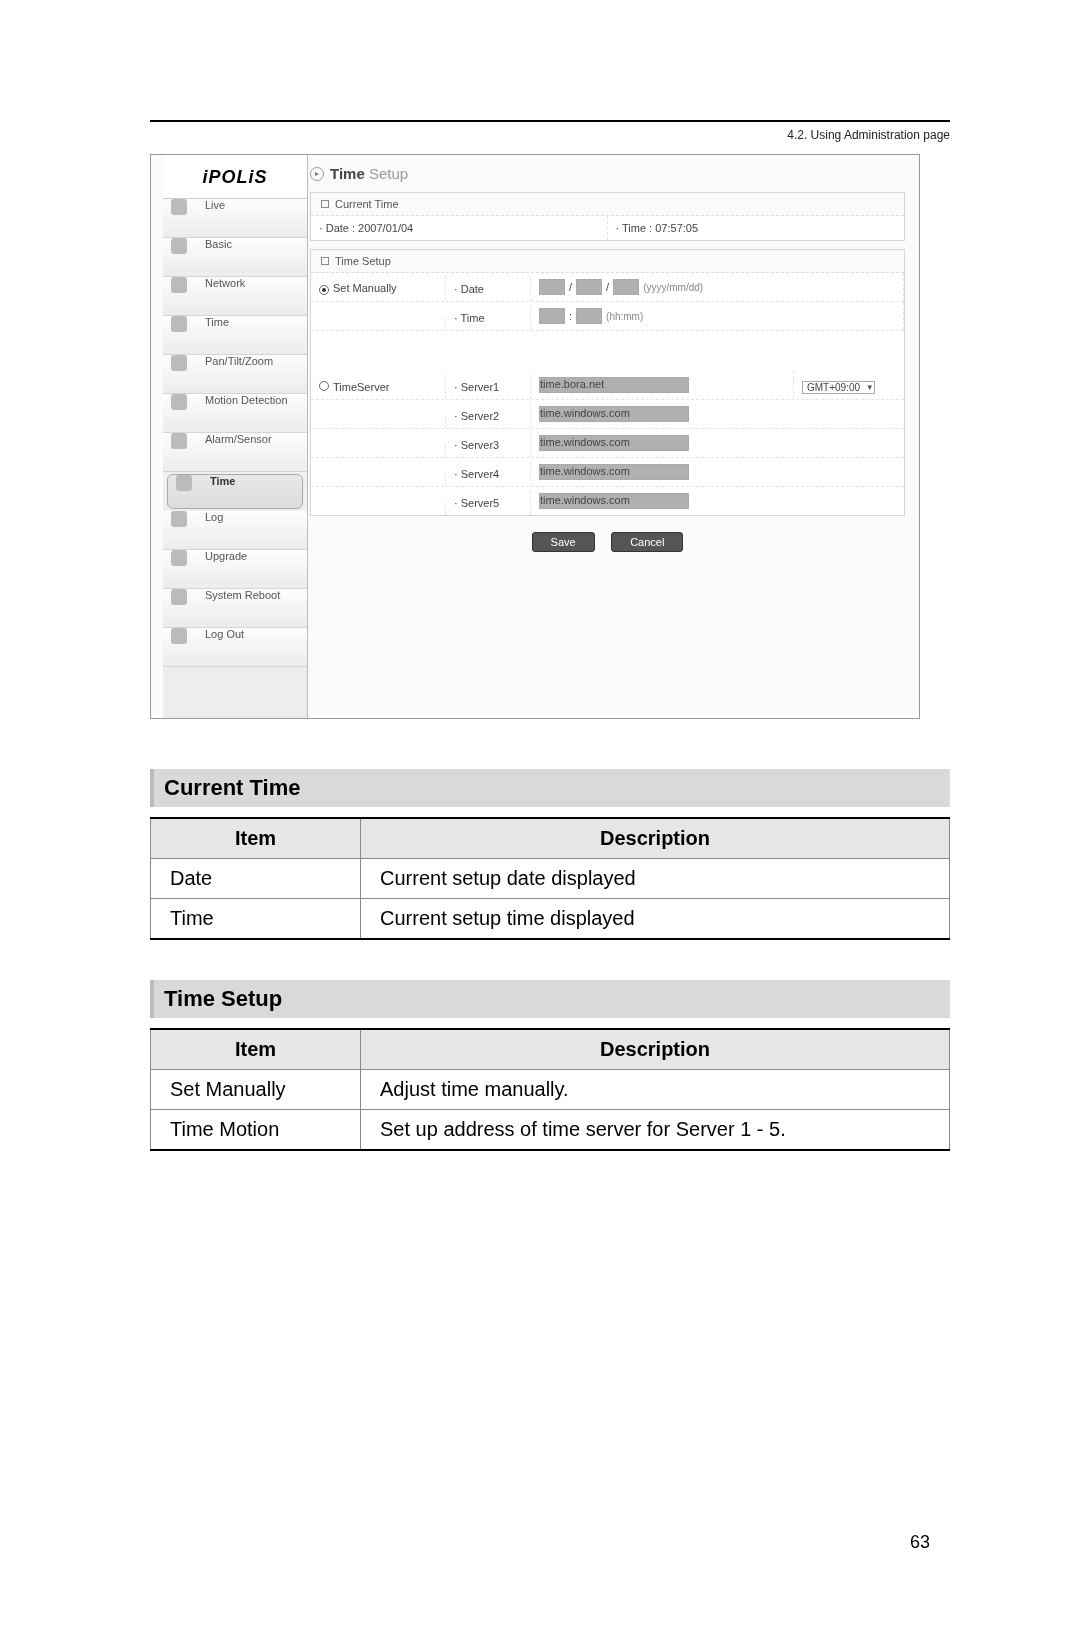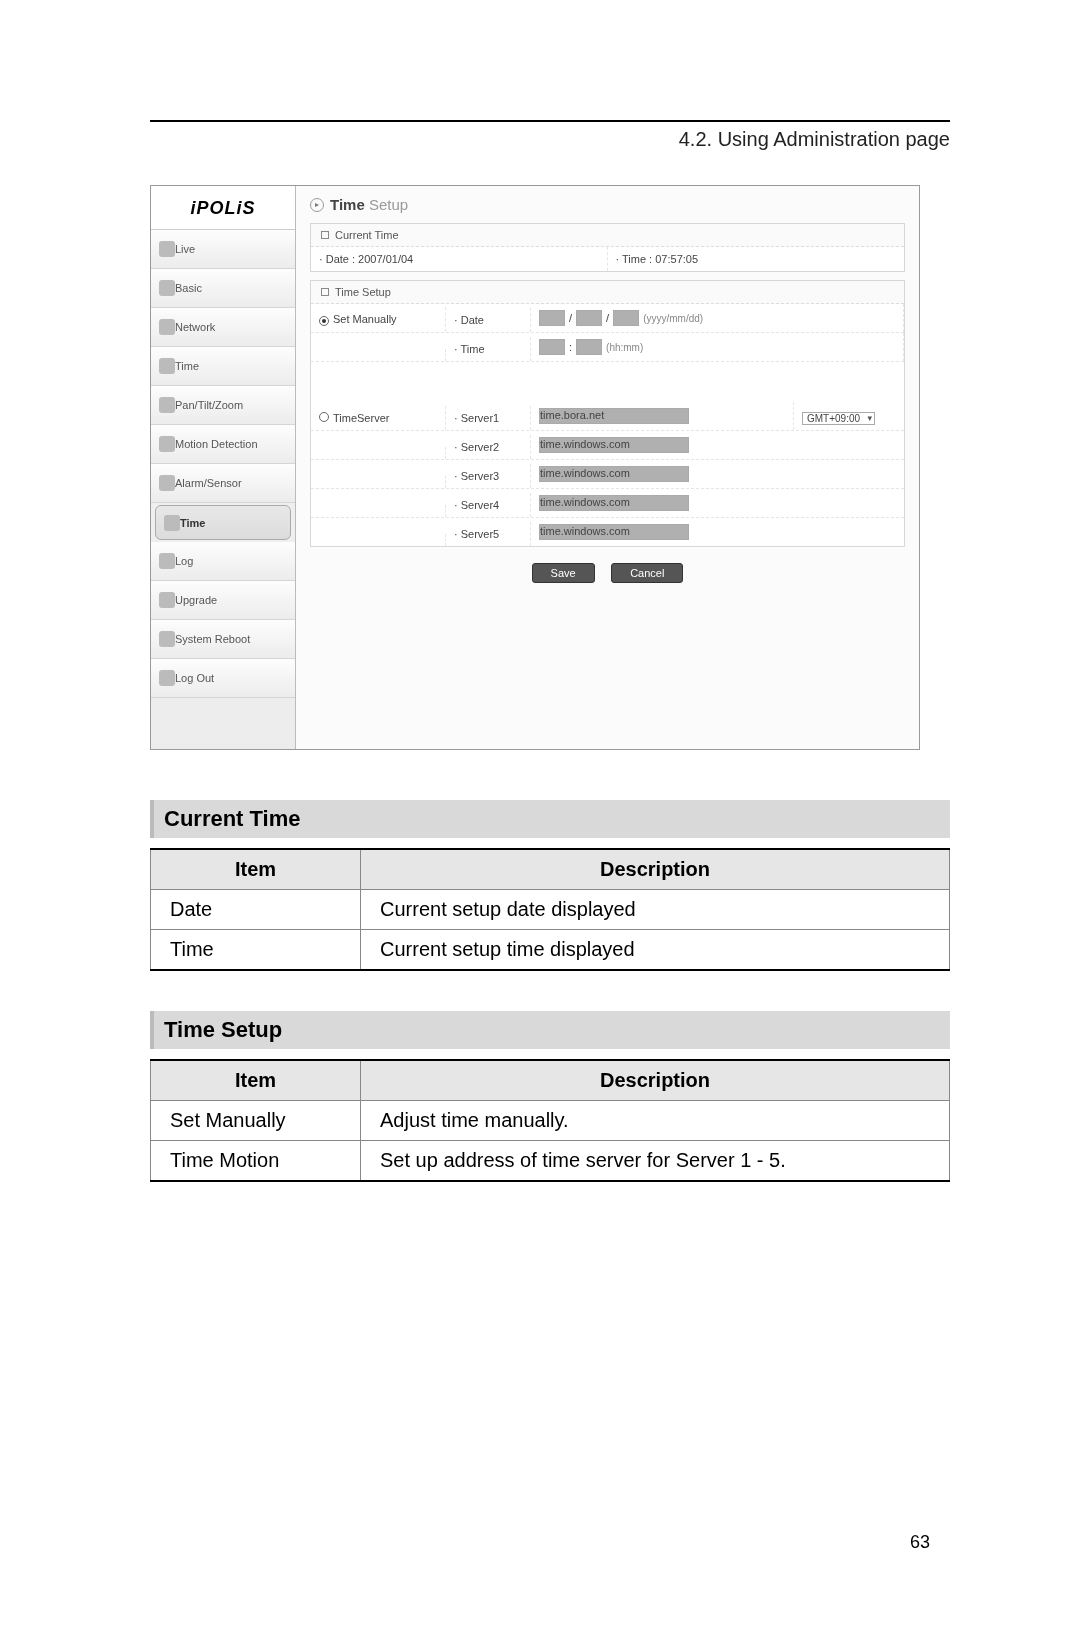--- a/index.html
+++ b/index.html
@@ -1,29 +1,29 @@
 <!DOCTYPE html>
 <html><head>
 <meta charset="utf-8">
 <style>
   * { box-sizing: border-box; margin: 0; padding: 0; }
   html, body { width: 1080px; height: 1643px; background: #fff; font-family: Arial, Helvetica, sans-serif; color: #000; }
   .page { position: relative; width: 1080px; height: 1643px; padding: 120px 130px 80px 150px; }
   .hr-top { border: none; border-top: 2px solid #000; margin-bottom: 6px; }
-  .header-line { font-size: 20px; text-align: right; margin-bottom: 34px; color: #222; }
+  .header-line { font-size: 12px; text-align: right; margin-bottom: 12px; color: #222; }
   .section-num { font-size: 30px; font-weight: normal; margin-bottom: 28px; }
   .screenshot {
     width: 770px; height: 565px; margin: 0 auto 50px 0;
     border: 1px solid #999; background: #fbfbfb; position: relative;
     filter: grayscale(100%);
   }
   
-  .ss-sidebar { position: absolute; left: 0; top: 0; width: 145px; height: 100%; background: linear-gradient(#f3f3f3,#ececec); border-right: 1px solid #bbb; }
+  .ss-sidebar { position: absolute; left: 12px; top: 0; width: 145px; height: 100%; background: linear-gradient(#f3f3f3,#ececec); border-right: 1px solid #bbb; }
   .ss-logo { height: 44px; line-height: 44px; text-align: center; font-weight: bold; font-style: italic; font-size: 18px; letter-spacing: 1px; border-bottom: 1px solid #ccc; background:#fff; }
-  .ss-nav-item { height: 39px; display:flex; align-items:center; gap:0; padding:0 8px; font-size:11px; color:#555; border-bottom:1px solid #d5d5d5; background:linear-gradient(#fdfdfd,#ececec); }
+  .ss-nav-item { height: 39px; display:flex; align-items:flex-start; gap:18px; padding:0 8px; font-size:11px; color:#555; border-bottom:1px solid #d5d5d5; background:linear-gradient(#fdfdfd,#ececec); }
   .ss-nav-item.active { background: linear-gradient(#e8e8e8,#dcdcdc); font-weight:bold; color:#333; border:1px solid #aaa; border-radius:6px; margin:2px 4px; height:35px; }
   .ss-nav-icon { width:16px; height:16px; background:#bbb; border-radius:3px; flex:0 0 16px; }
   .ss-main { position:absolute; left:145px; top:0; right:0; bottom:0; padding:10px 14px; }
   .ss-title { font-size:15px; color:#444; margin-bottom:10px; display:flex; align-items:center; gap:6px; }
   .ss-title .dot { width:14px; height:14px; border:1px solid #999; border-radius:50%; display:inline-flex; align-items:center; justify-content:center; font-size:8px; color:#777; }
   .ss-title .thin { color:#999; font-weight:normal; }
   .ss-panel { border:1px solid #d7d7d7; background:#fff; margin-bottom:8px; }
   .ss-panel-h { font-size:11px; color:#555; padding:5px 10px; border-bottom:1px dashed #ddd; background:#fafafa; display:flex; align-items:center; gap:6px;}
   .ss-sq { width:8px; height:8px; border:1px solid #888; display:inline-block; }
   .ss-row { display:flex; font-size:11px; color:#444; border-bottom:1px dashed #e5e5e5;align-items:flex-end; }

